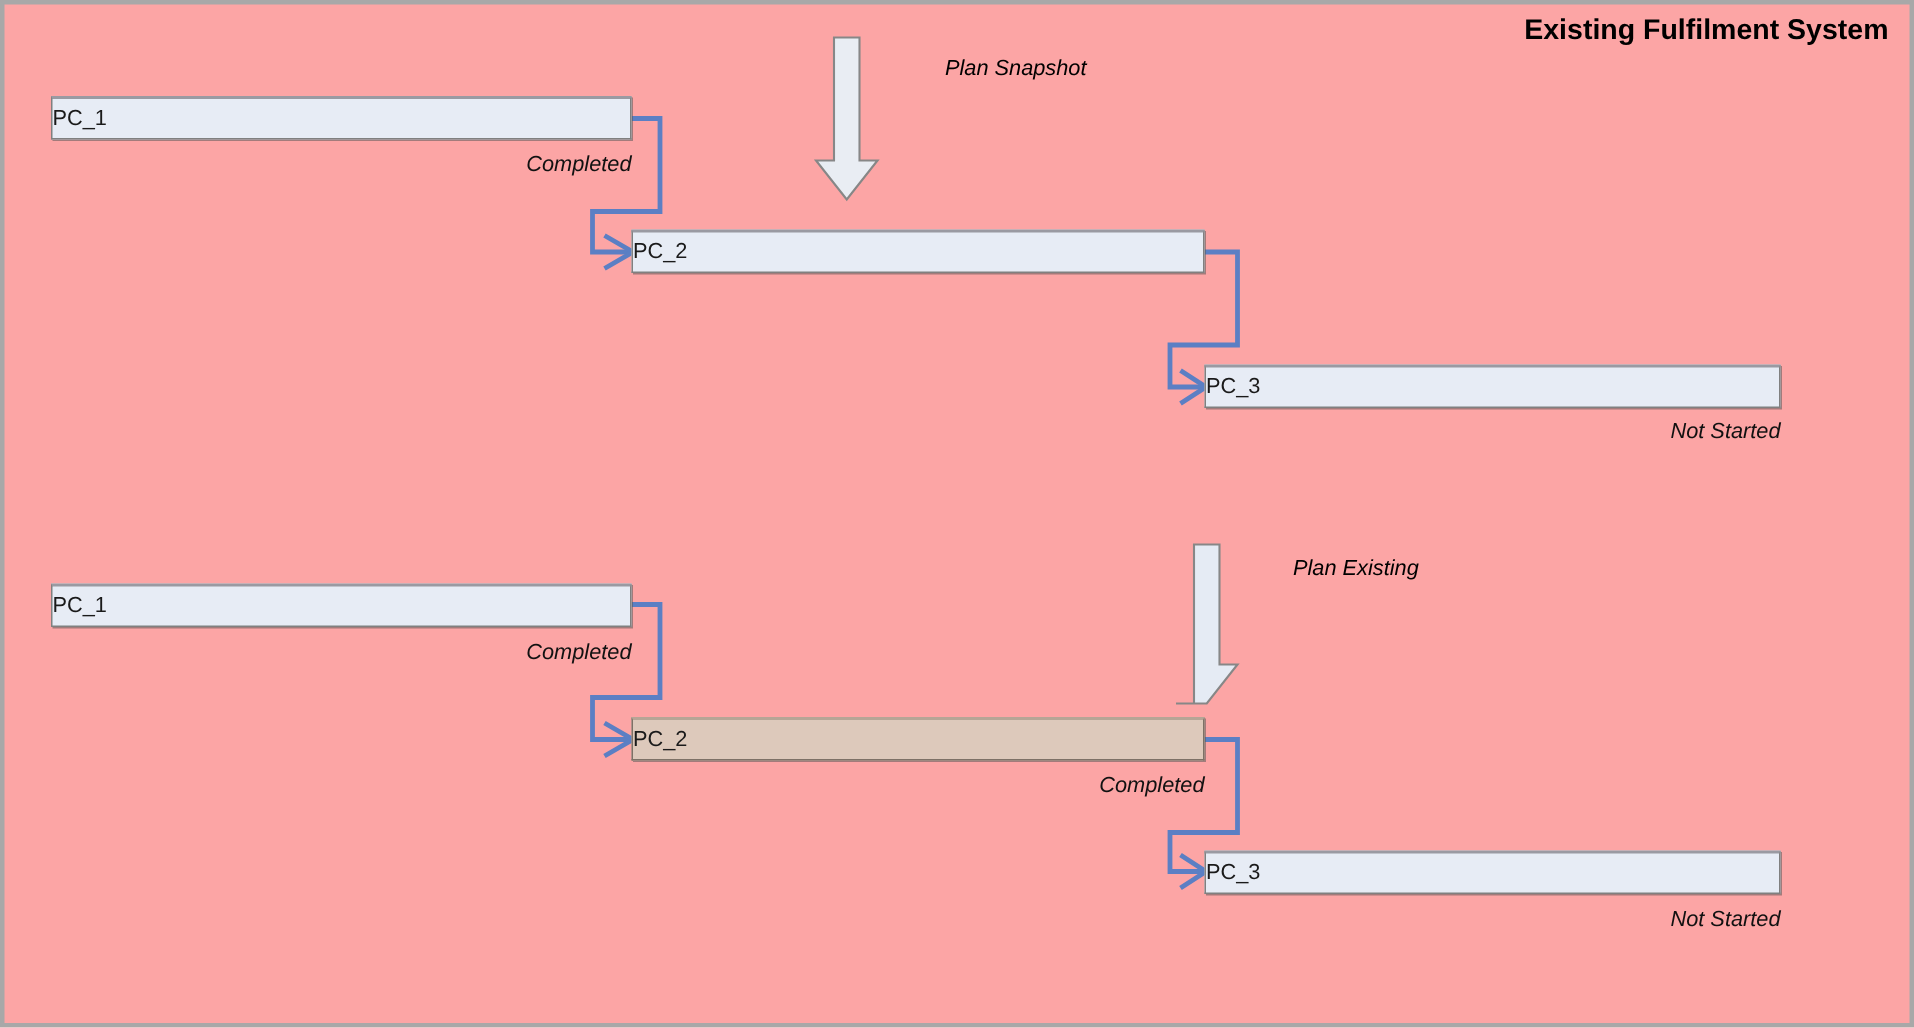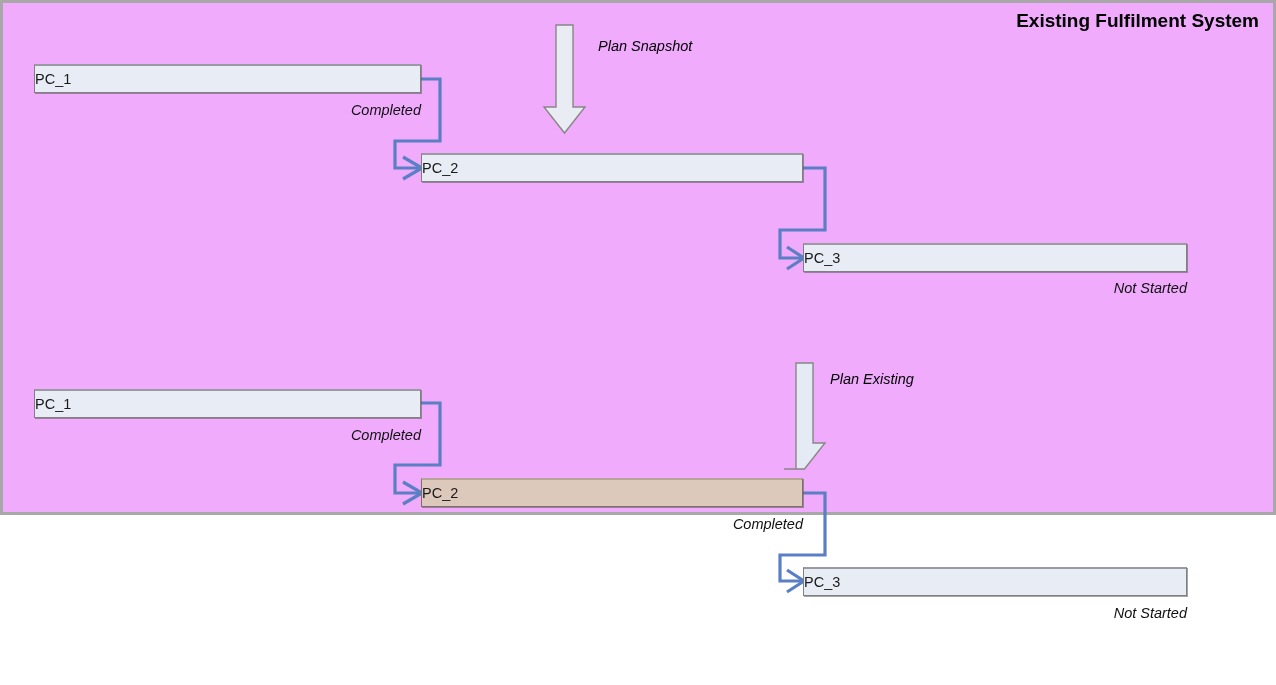--- a/index.html
+++ b/index.html
@@ -2,24 +2,24 @@
 <html><head>
 <meta charset="utf-8">
 <style>
   html,body{margin:0;padding:0;background:#ffffff;}
   body{
     font-family:"Liberation Sans", sans-serif;
     width:1276px;height:685px;overflow:hidden;
   }
   #canvas{
     position:relative;
-    width:1276px;height:515px;
+    width:1276px;height:685px;
     box-sizing:border-box;
     border:3px solid #a8a8a8;
-    background:#f0abfc;
+    background:#fca5a5;
   }
   
   .title{
     position:absolute;
     right:14px;top:7px;
     font-size:19px;
     font-weight:bold;
     color:#000000;
     letter-spacing:0px;
     white-space:nowrap;
@@ -51,20 +51,21 @@
     white-space:nowrap;
     text-align:right;
   }
   
   .annot{
     position:absolute;
     font-size:14.5px;
     font-style:italic;
     color:#000000;
     white-space:nowrap;
+    margin-left:32px;
   }
   
   svg.overlay{
     position:absolute;
     left:0;top:0;
     width:1276px;height:685px;
     pointer-events:none;
   }
 </style>
 </head>

